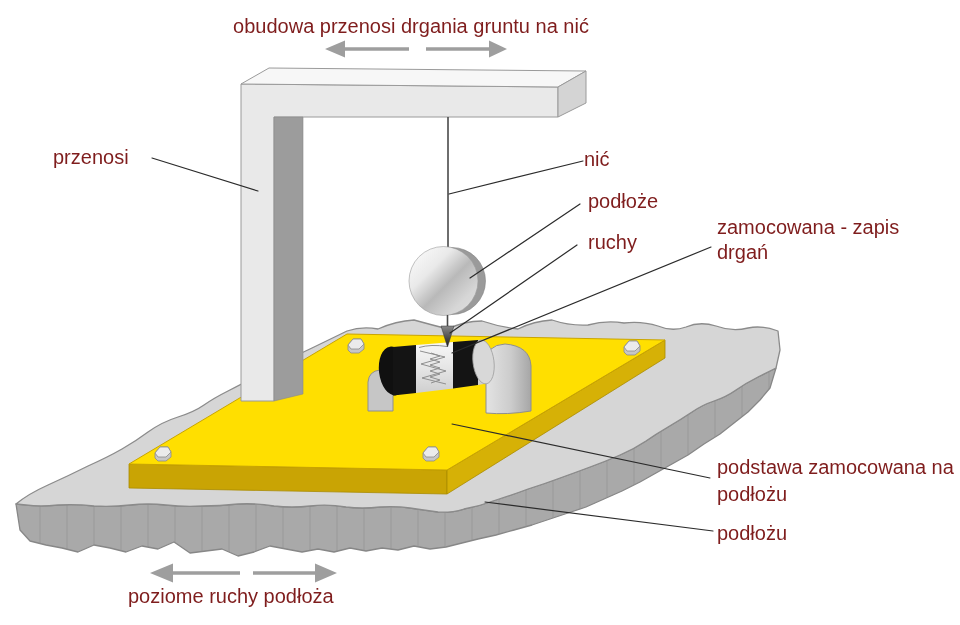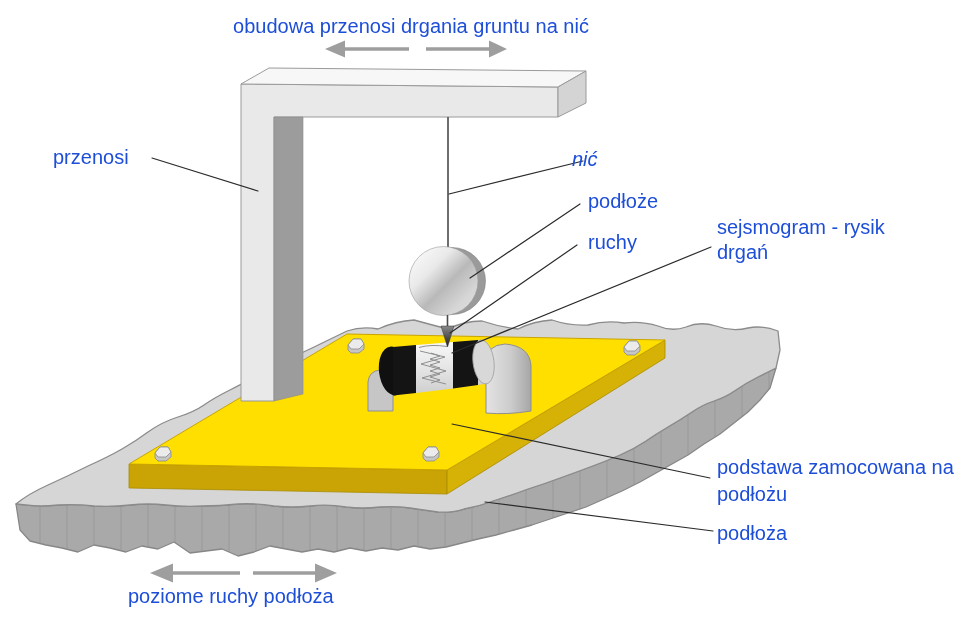--- a/index.html
+++ b/index.html
@@ -2,21 +2,21 @@
 <html><head>
 <meta charset="utf-8">
 <style>
   html,body{margin:0;padding:0;background:#fff;}
   .stage{
     position:relative;width:960px;height:625px;background:#ffffff;overflow:hidden;
     font-family:"Liberation Sans", sans-serif;
   }
   .stage svg{position:absolute;left:0;top:0;}
   .lbl{
-    position:absolute;font-size:20px;line-height:23px;color:#1d4ed8;
+    position:absolute;font-size:20px;line-height:23px;color:#7f1d1d;
     white-space:nowrap;
   }
   .lbl.wrap{white-space:normal;}
   .lbl.center{text-align:center;}
 </style>
 </head>
 <body>
 
 <div class="stage">
 
@@ -156,27 +156,27 @@
   <g fill="#9e9e9e">
     <path d="M150,573 L173,563.5 L173,571.3 L240,571.3 L240,574.7 L173,574.7 L173,582.5 Z"></path>
     <path d="M337,573 L315,563.5 L315,571.3 L253,571.3 L253,574.7 L315,574.7 L315,582.5 Z"></path>
   </g>
 </svg>
 
 <div class="lbl center" style="left:211px;top:15px;width:400px;">obudowa przenosi drgania gruntu na nić</div>
 
 <div class="lbl" style="left:53px;top:146px;">przenosi</div>
 
-<div class="lbl" style="left:572px;top:148px;font-style:italic;">nić</div>
+<div class="lbl" style="left:584px;top:148px;">nić</div>
 
 <div class="lbl" style="left:588px;top:190px;">podłoże</div>
 
 <div class="lbl" style="left:588px;top:231px;">ruchy</div>
 
-<div class="lbl wrap" style="left:717px;top:215px;width:210px;line-height:25px;">sejsmogram - rysik drgań</div>
+<div class="lbl wrap" style="left:717px;top:215px;width:210px;line-height:25px;">zamocowana - zapis drgań</div>
 
 <div class="lbl wrap" style="left:717px;top:454px;width:245px;line-height:27px;">podstawa zamocowana na podłożu</div>
 
-<div class="lbl" style="left:717px;top:522px;">podłoża</div>
+<div class="lbl" style="left:717px;top:522px;">podłożu</div>
 
 <div class="lbl" style="left:128px;top:585px;text-align:right;">poziome ruchy podłoża</div>
 
 </div>
 
 </body></html>

